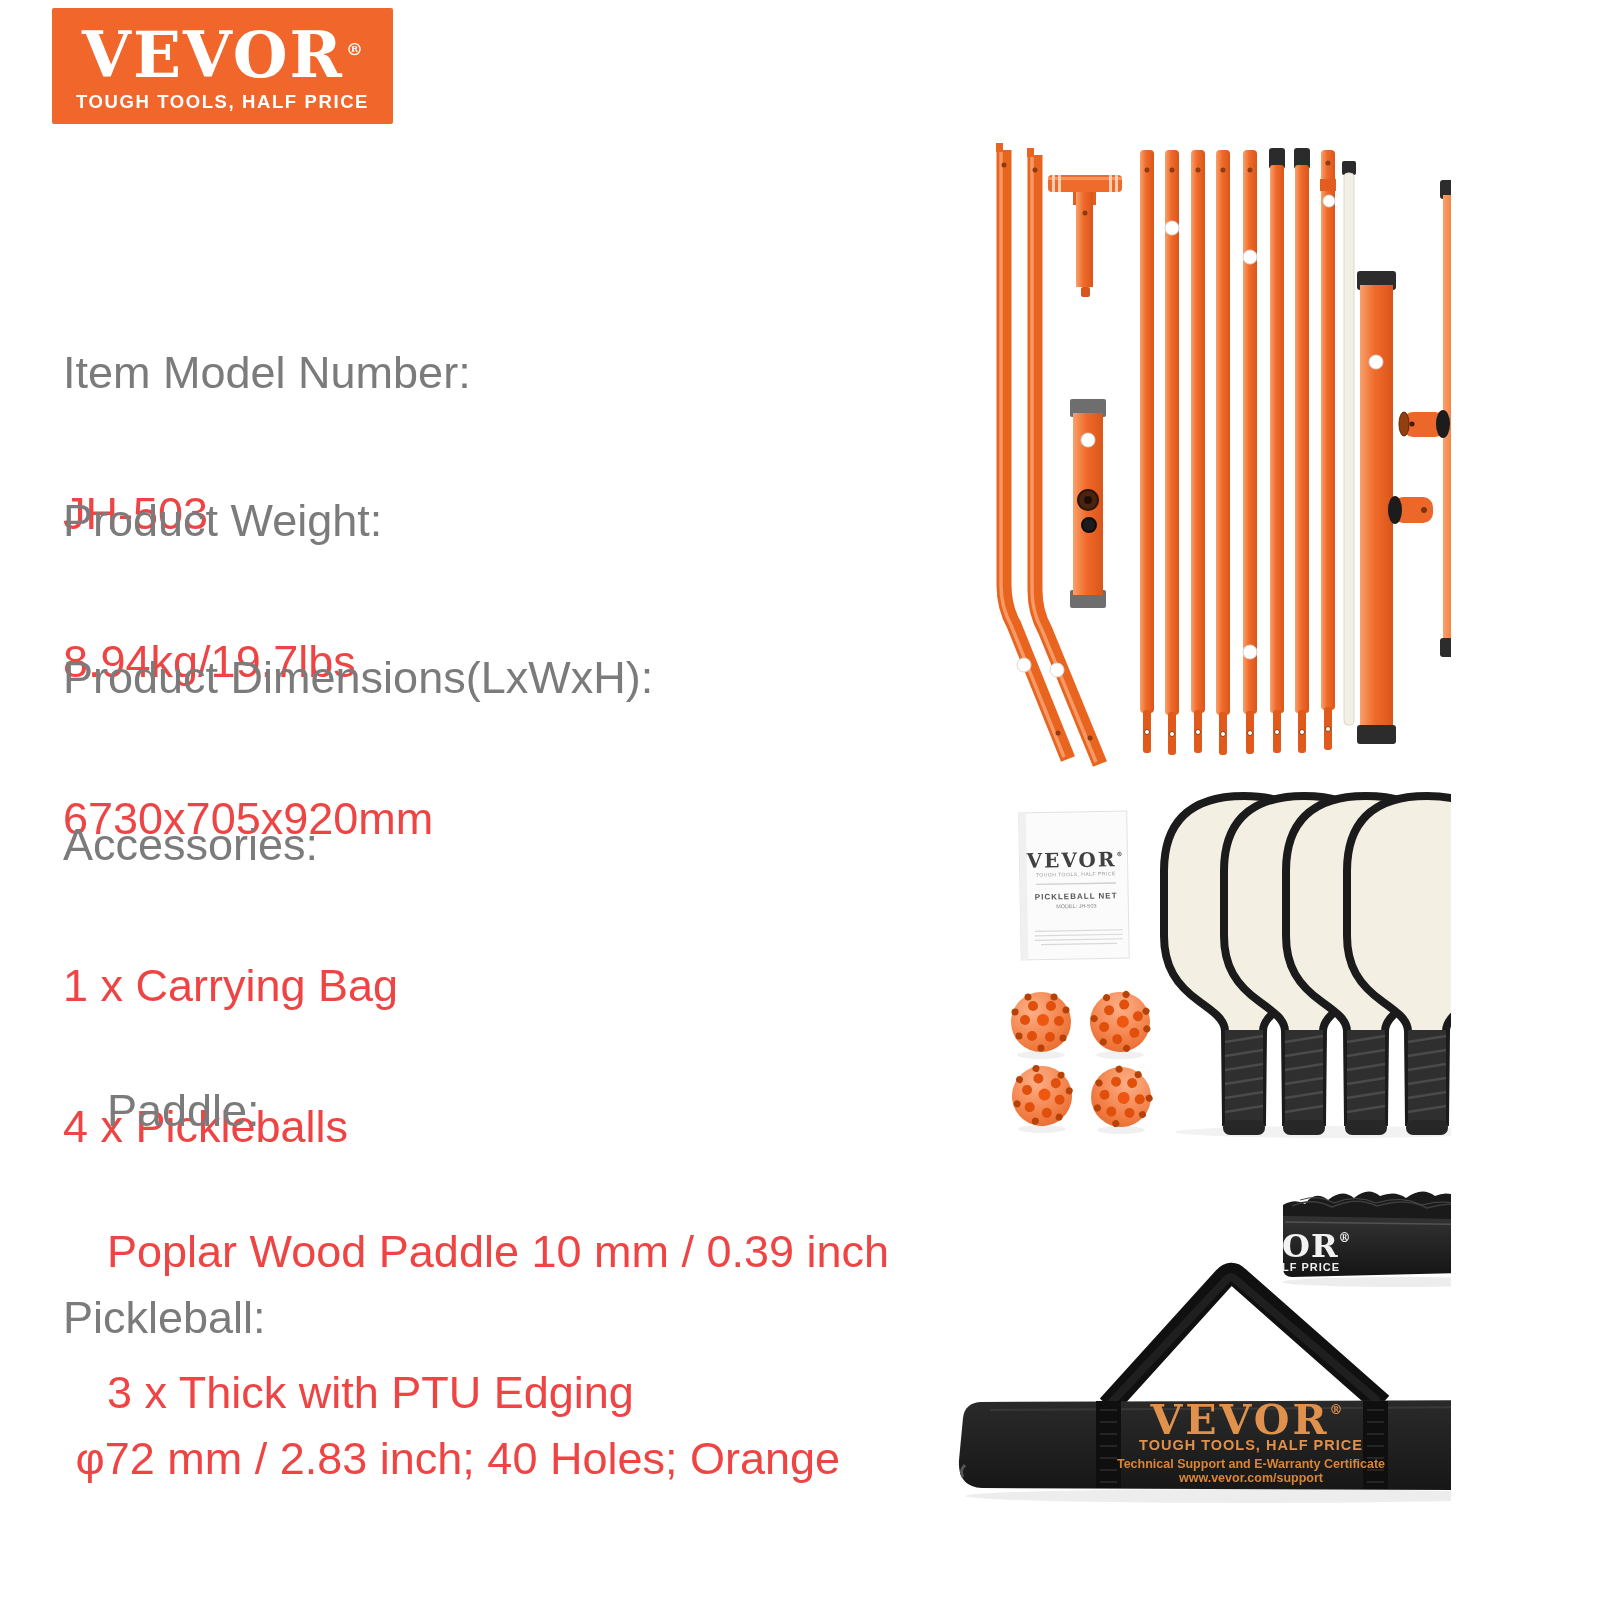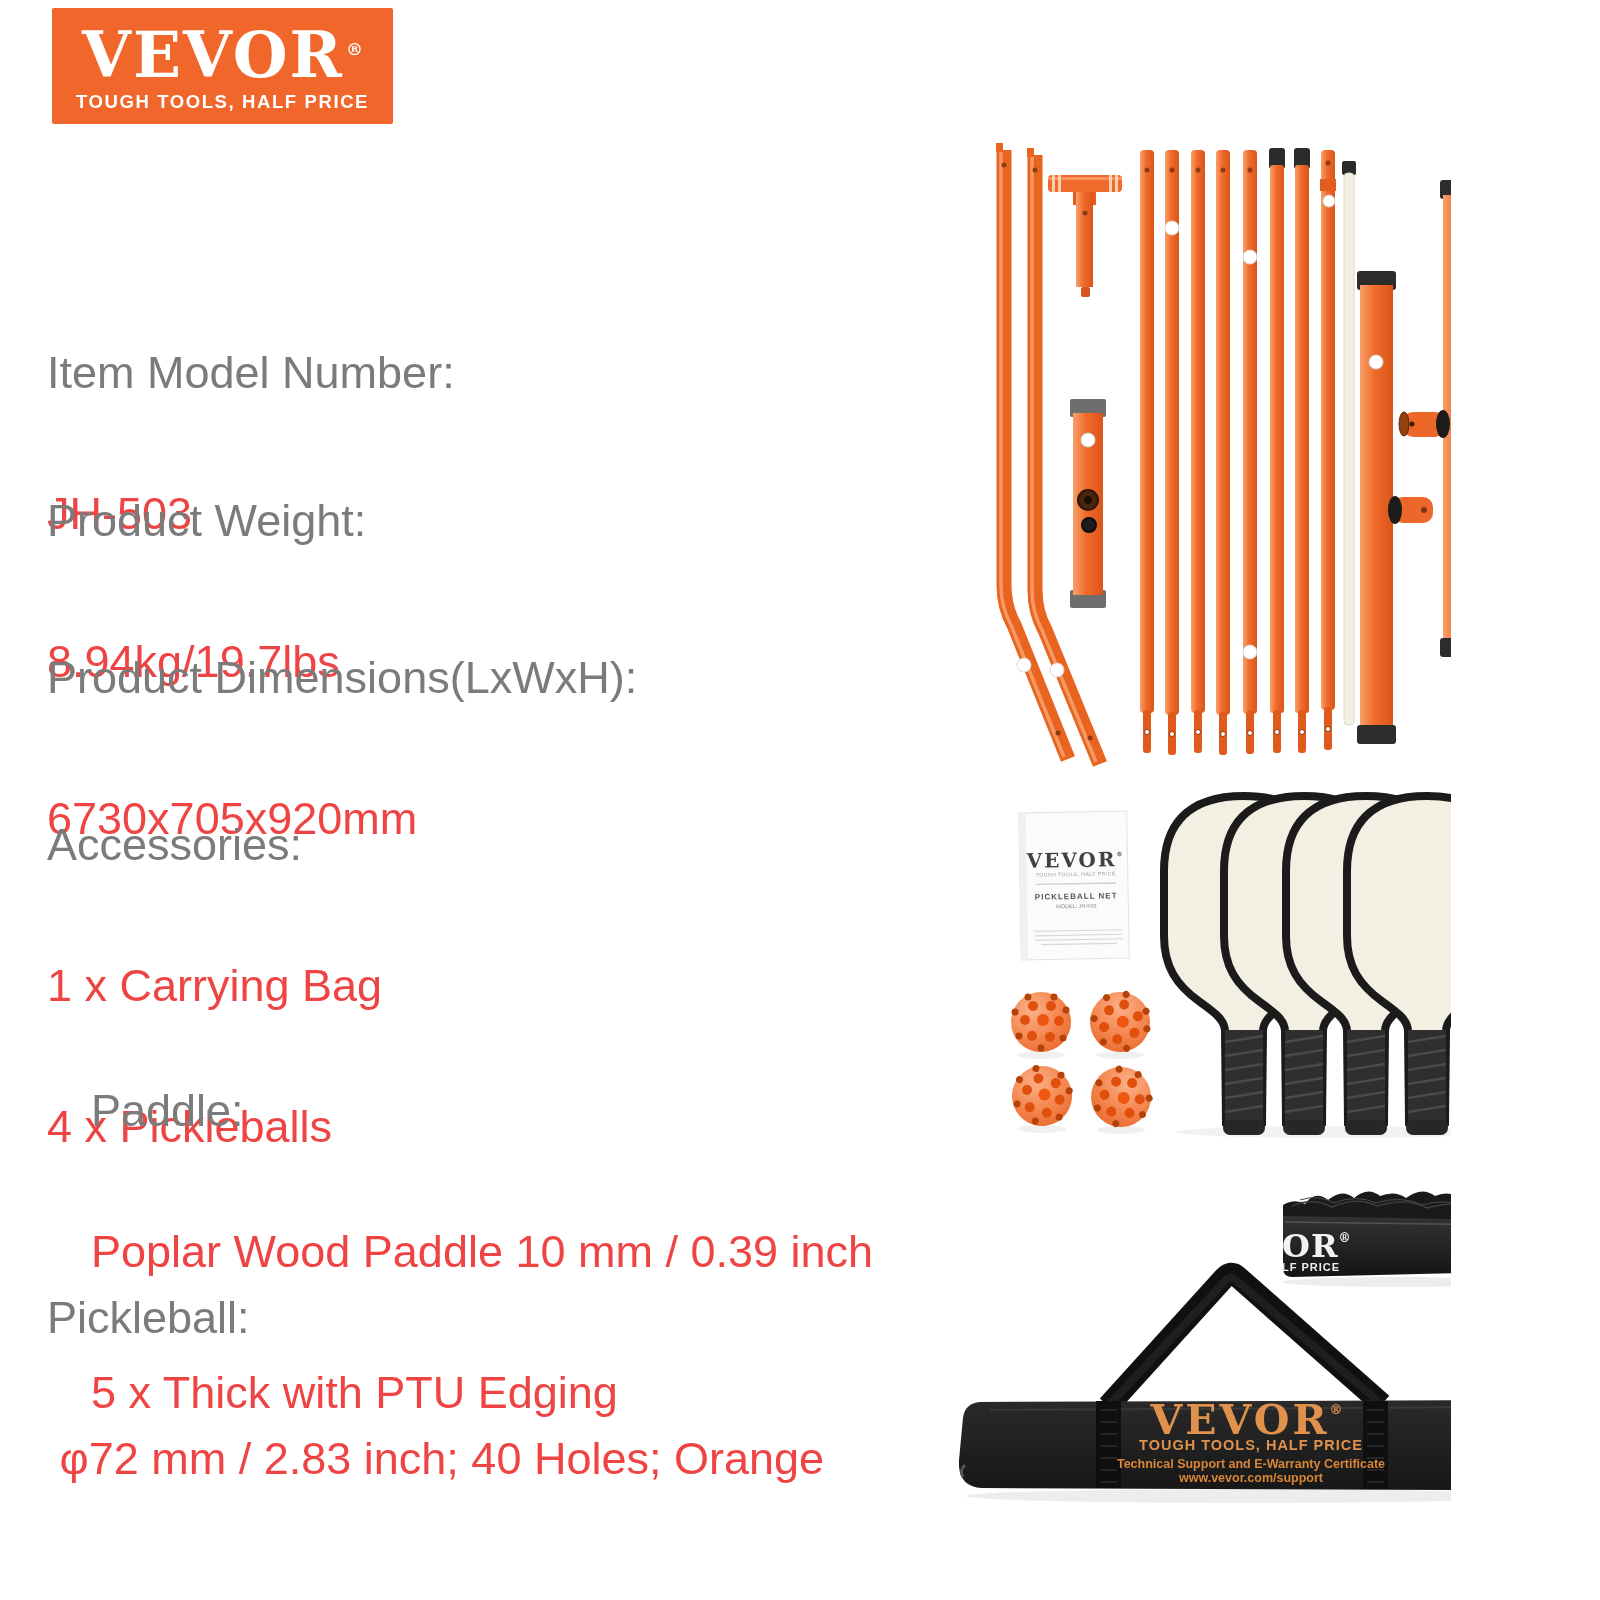--- a/index.html
+++ b/index.html
@@ -6,21 +6,21 @@
   #canvas{position:relative;width:1451px;height:1600px;background:#ffffff;overflow:hidden;
           font-family:"Liberation Sans",sans-serif;}
   
   .logo{position:absolute;left:52px;top:8px;width:341px;height:116px;background:#f0662b;
         display:flex;flex-direction:column;align-items:center;justify-content:center;border-radius:2px;}
   .logo-brand{color:#ffffff;font-family:"DejaVu Serif",serif;font-weight:bold;
               font-size:63px;line-height:60px;letter-spacing:2px;white-space:nowrap;}
   .logo-brand .reg{font-size:17px;vertical-align:super;letter-spacing:0;margin-left:2px;}
   .logo-tagline{color:#ffffff;font-weight:bold;font-size:18.5px;letter-spacing:1.6px;margin-top:6px;white-space:nowrap;}
   
-  .spec{position:absolute;left:47px;font-size:45px;line-height:47px;white-space:pre;}
+  .spec{position:absolute;left:63px;font-size:45px;line-height:47px;white-space:pre;}
   .spec-label{color:#7b7b7b;}
   .spec-value{color:#ef4444;}
   #spec-0{top:255px;} #spec-1{top:403px;} #spec-2{top:560px;}
   #spec-3{top:727px;} #spec-4{top:993px;margin-left:44px;} #spec-5{top:1200px;}
   
   .panel{position:absolute;}
   #panel-poles{left:940px;top:135px;}
   #panel-kit{left:955px;top:770px;}
   #panel-bag{left:930px;top:1160px;}
   .slab{font-family:"DejaVu Serif",serif;font-weight:bold;}
@@ -49,21 +49,21 @@
     <div class="spec-value">6730x705x920mm</div>
   </section>
   <section class="spec" id="spec-3">
     <div class="spec-label">Accessories:</div>
     <div class="spec-value">1 x Carrying Bag</div>
     <div class="spec-value">4 x Pickleballs</div>
   </section>
   <section class="spec" id="spec-4">
     <div class="spec-label">Paddle:</div>
     <div class="spec-value">Poplar Wood Paddle 10 mm / 0.39 inch</div>
-    <div class="spec-value">5 x Thick with PTU Edging</div>
+    <div class="spec-value">3 x Thick with PTU Edging</div>
   </section>
   <section class="spec" id="spec-5">
     <div class="spec-label">Pickleball:</div>
     <div class="spec-value"> φ72 mm / 2.83 inch; 40 Holes; Orange</div>
   </section>
 
   <svg id="panel-poles" class="panel" width="580" height="640" viewBox="0 0 580 640">
     <defs>
       <linearGradient id="pg" x1="0" y1="0" x2="1" y2="0">
         <stop offset="0" stop-color="#f9a06a"></stop>

